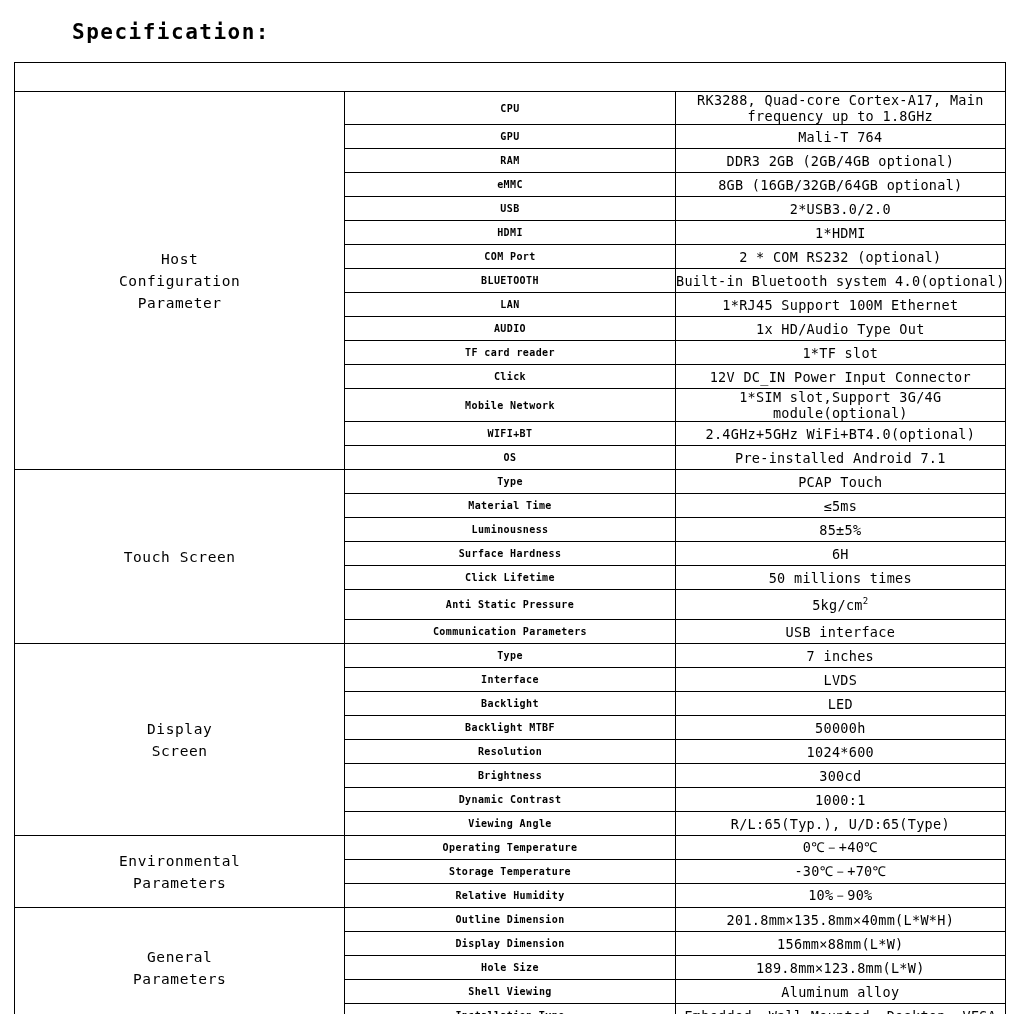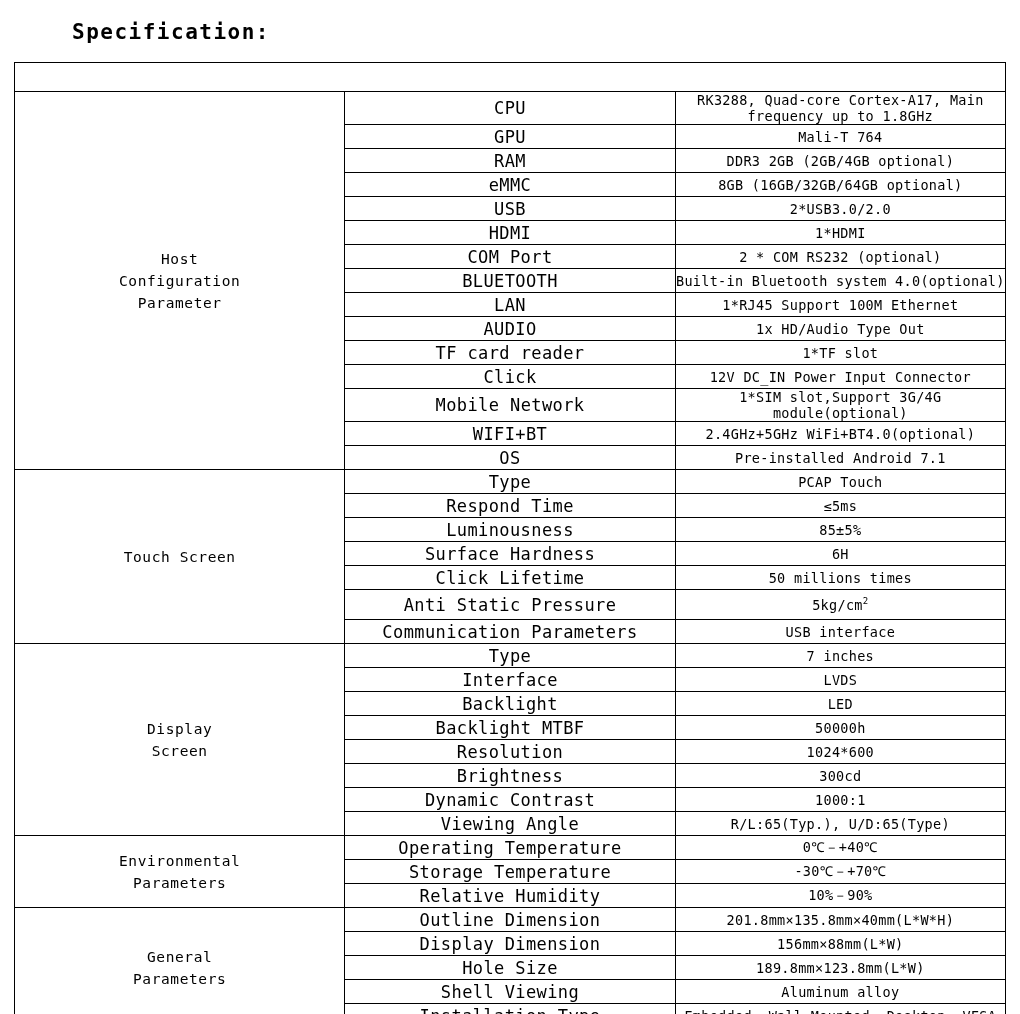--- a/index.html
+++ b/index.html
@@ -53,22 +53,22 @@
   }
   .group-cell {
     width: 142px;
     font-size: 14.5px;
     font-weight: normal;
     letter-spacing: 0.6px;
     line-height: 22px;
   }
   .param-cell {
     width: 272px;
-    font-size: 17px;
-    font-weight: normal;
+    font-size: 10px;
+    font-weight: bold;
     letter-spacing: 0.4px;
     height: 23px;
   }
   .value-cell {
     font-size: 13.5px;
     letter-spacing: 0.3px;
     height: 23px;
     font-weight: normal;
   }
   .tall-row .param-cell,
@@ -156,21 +156,21 @@
           <tr>
             <td class="param-cell">OS</td>
             <td class="value-cell">Pre-installed Android 7.1</td>
           </tr>
           <tr>
             <td class="group-cell" rowspan="7">Touch Screen</td>
             <td class="param-cell">Type</td>
             <td class="value-cell">PCAP Touch</td>
           </tr>
           <tr>
-            <td class="param-cell">Respond Time</td>
+            <td class="param-cell">Material Time</td>
             <td class="value-cell">≤5ms</td>
           </tr>
           <tr>
             <td class="param-cell">Luminousness</td>
             <td class="value-cell">85±5%</td>
           </tr>
           <tr>
             <td class="param-cell">Surface Hardness</td>
             <td class="value-cell">6H</td>
           </tr>

